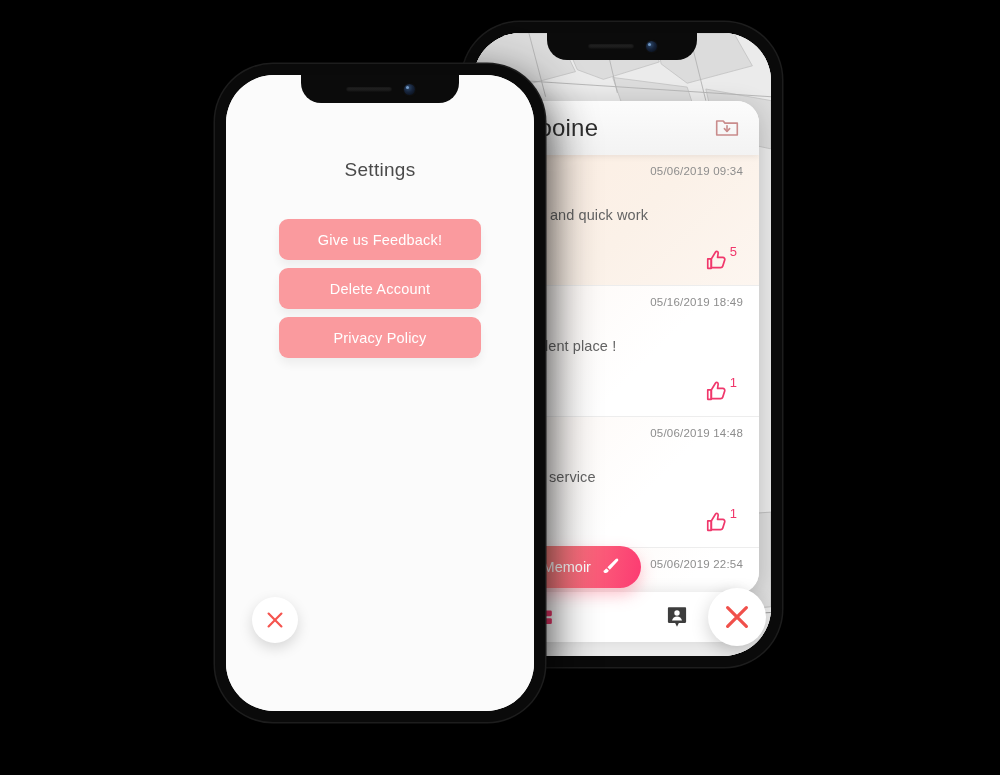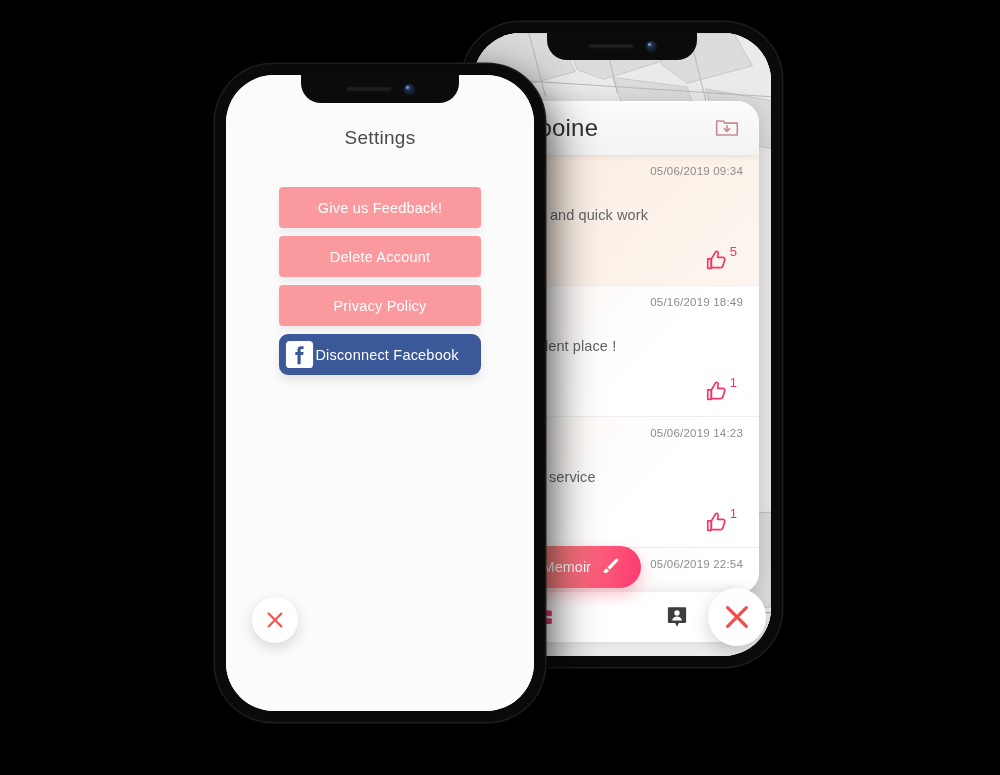--- a/index.html
+++ b/index.html
@@ -223,36 +223,36 @@
 
   .settings-screen {
     position: absolute;
     inset: 0;
     background: #fbfbfb;
     display: flex;
     flex-direction: column;
     align-items: center;
   }
   .settings-title {
-    margin-top: 52px;
+    margin-top: 84px;
     font-size: 19px;
     color: #4a4a4a;
     letter-spacing: .3px;
     font-weight: 400;
   }
   .btn-stack {
     margin-top: 38px;
     width: 202px;
     display: flex;
     flex-direction: column;
     gap: 8px;
   }
   .pill-btn {
     height: 41px;
-    border-radius: 4px;
+    border-radius: 9px;
     background: #fa9a9e;
     color: #ffffff;
     font-size: 14.5px;
     display: flex;
     align-items: center;
     justify-content: center;
     letter-spacing: .2px;
     box-shadow: 0 6px 10px rgba(0,0,0,0.055);
     border: none;
     font-family: "Liberation Sans", sans-serif;
@@ -375,21 +375,21 @@
             <svg class="thumb-icon" viewBox="0 0 24 24" fill="none" stroke="#f0376b" stroke-width="1.6" stroke-linecap="round" stroke-linejoin="round" aria-hidden="true">
               <path d="M7 10.5v9H3.6v-9z"></path>
               <path d="M7 10.5l4.1-6.6c.9-1.3 2.7-.5 2.5 1l-.6 4.1h5.1c1.3 0 2.2 1.2 1.8 2.4l-1.9 6c-.3.9-1.1 1.5-2 1.5H7z"></path>
             </svg>
             <span class="like-count">1</span>
           </span>
         </div>
 
         <div class="review-card plain">
           <span class="rv-author">ous</span>
-          <span class="rv-date">05/06/2019 14:23</span>
+          <span class="rv-date">05/06/2019 14:48</span>
           <span class="rv-text">Good service</span>
           <span class="rv-like">
             <svg class="thumb-icon" viewBox="0 0 24 24" fill="none" stroke="#f0376b" stroke-width="1.6" stroke-linecap="round" stroke-linejoin="round" aria-hidden="true">
               <path d="M7 10.5v9H3.6v-9z"></path>
               <path d="M7 10.5l4.1-6.6c.9-1.3 2.7-.5 2.5 1l-.6 4.1h5.1c1.3 0 2.2 1.2 1.8 2.4l-1.9 6c-.3.9-1.1 1.5-2 1.5H7z"></path>
             </svg>
             <span class="like-count">1</span>
           </span>
         </div>
 
@@ -456,29 +456,20 @@
 
     <div class="settings-screen">
 
       <div class="settings-title">Settings</div>
 
       <div class="btn-stack">
         <button class="pill-btn">Give us Feedback!</button>
         <button class="pill-btn">Delete Account</button>
         <button class="pill-btn">Privacy Policy</button>
 
-        <button class="fb-btn">
-          <span>
-            <svg class="fb-mark" viewBox="0 0 32 32" aria-hidden="true">
-              <rect x="2" y="2" width="28" height="28" rx="4" fill="#ffffff"></rect>
-              <path d="M20.2 10.4h-2.1c-.5 0-.9.4-.9 1v2h3l-.4 3.2h-2.6V26h-3.3v-9.4h-2.2v-3.2h2.2v-2.2c0-2.2 1.3-3.8 3.5-3.8h2.8z" fill="#3b5998"></path>
-            </svg>
-          </span>
-          <span class="fb-label">Disconnect Facebook</span>
-        </button>
       </div>
 
       <div class="close-fab-left">
         <svg class="x-small" viewBox="0 0 24 24" aria-hidden="true">
           <path d="M5 5 L19 19 M19 5 L5 19" stroke="#f5544f" stroke-width="2.4" stroke-linecap="round"></path>
         </svg>
       </div>
 
     </div>
   </div>

